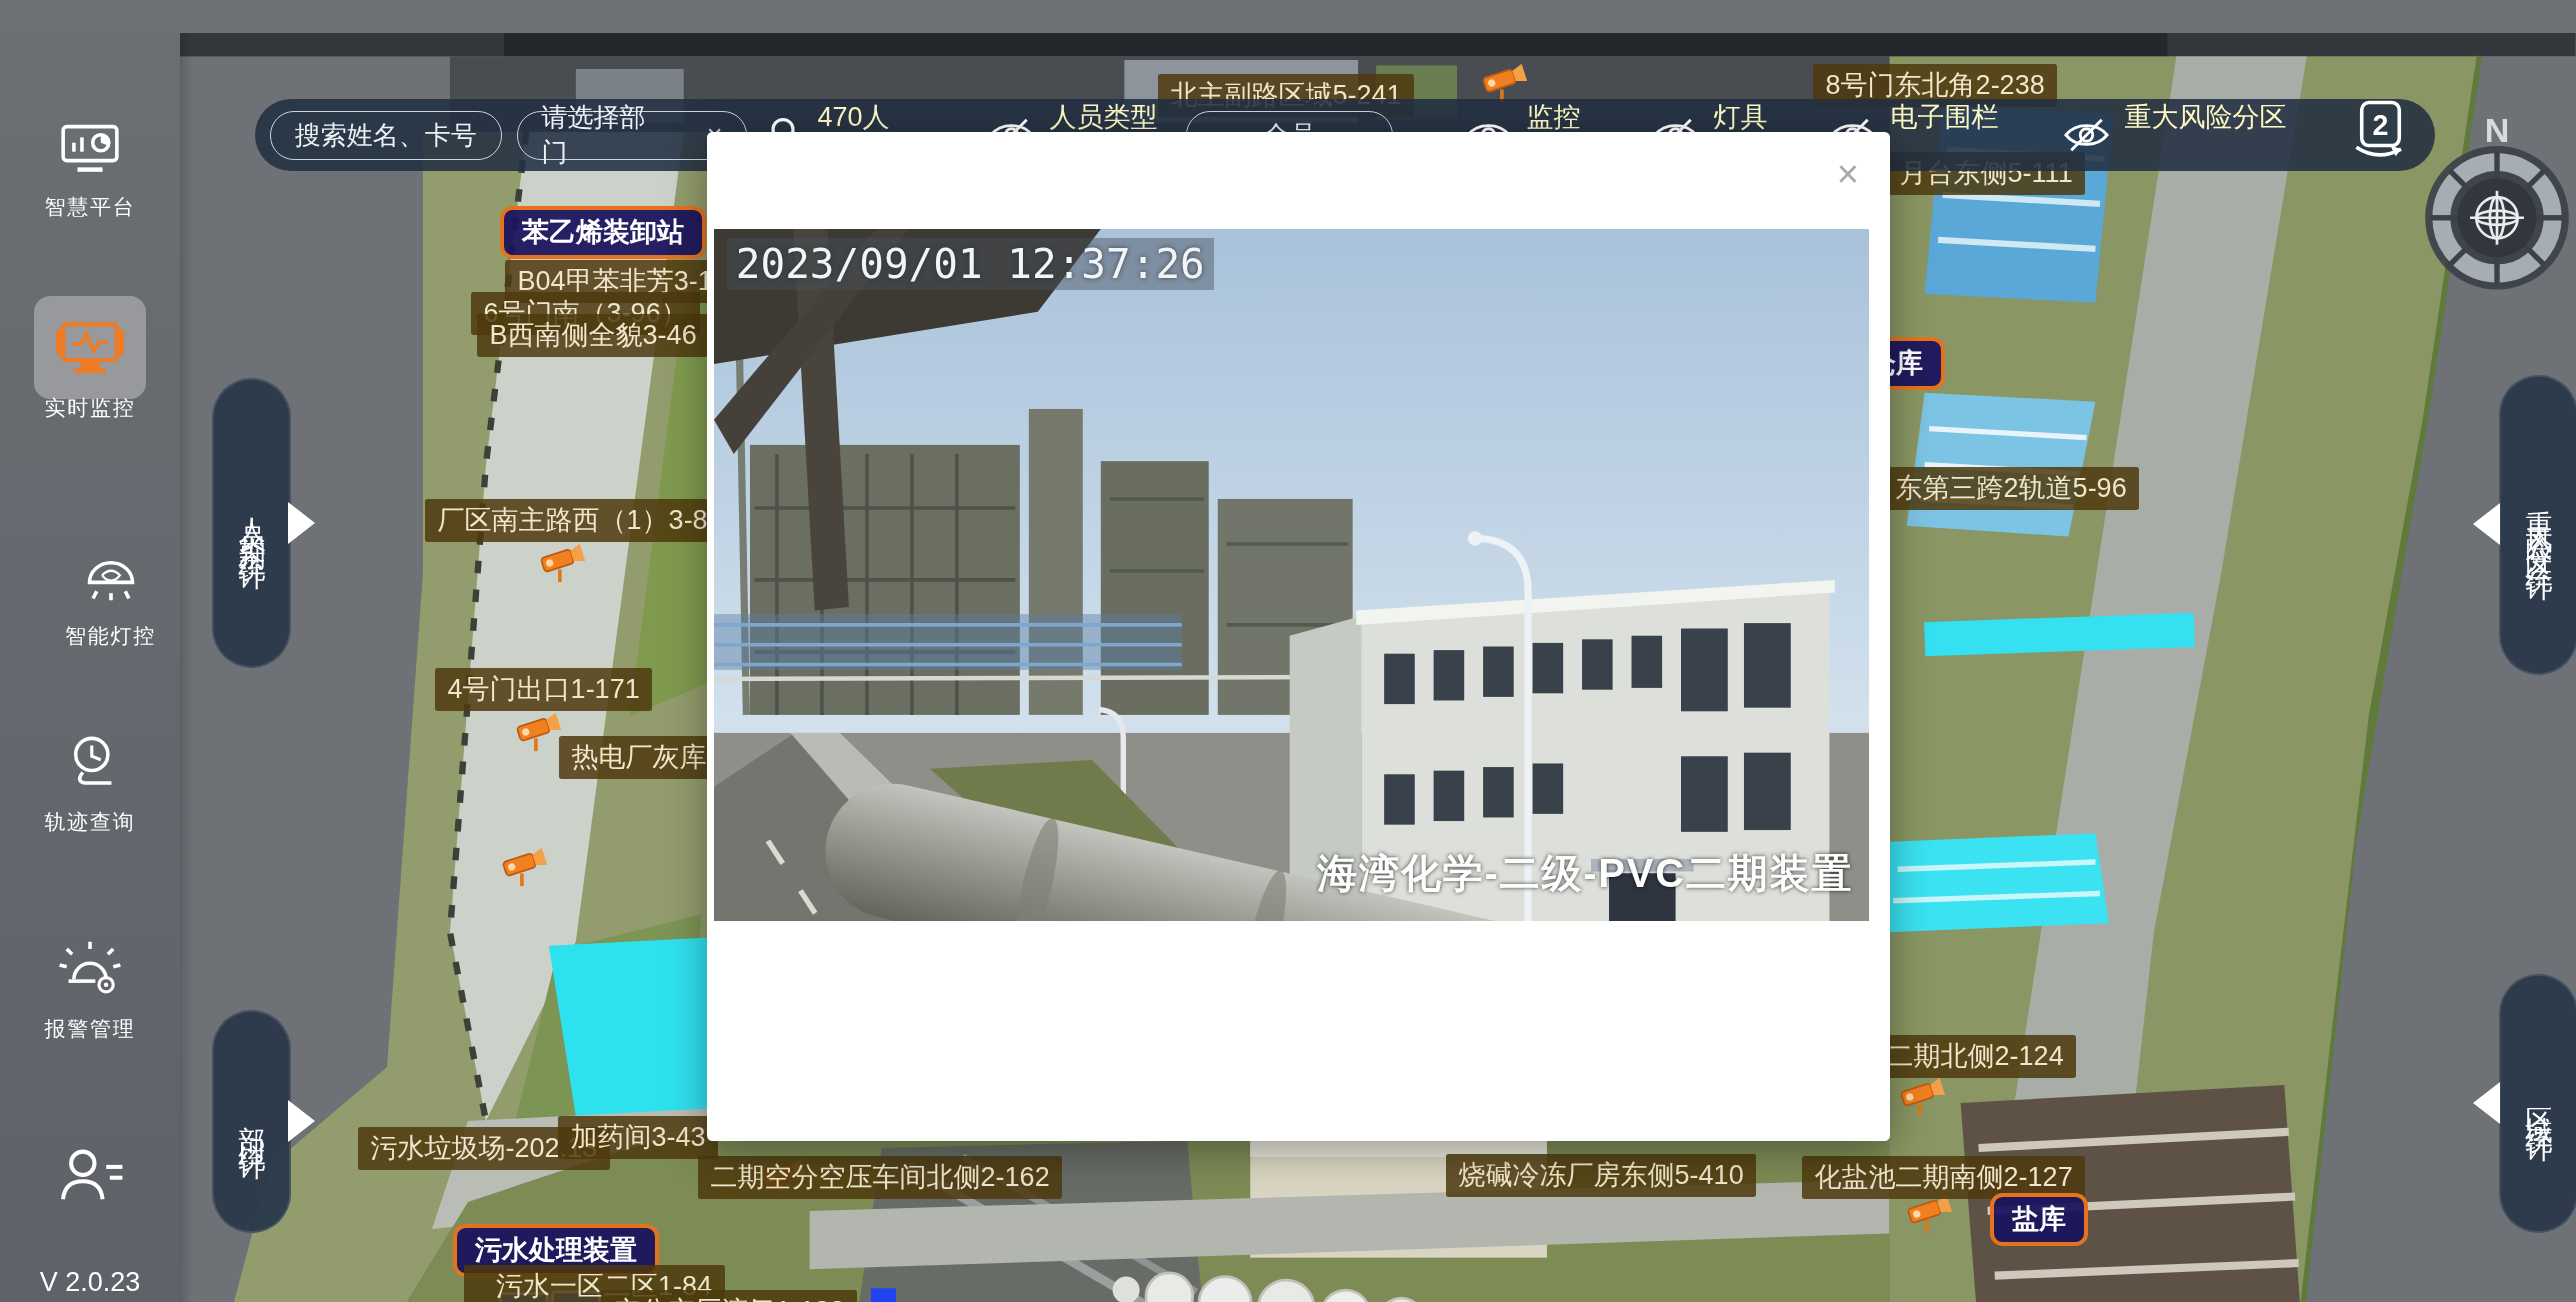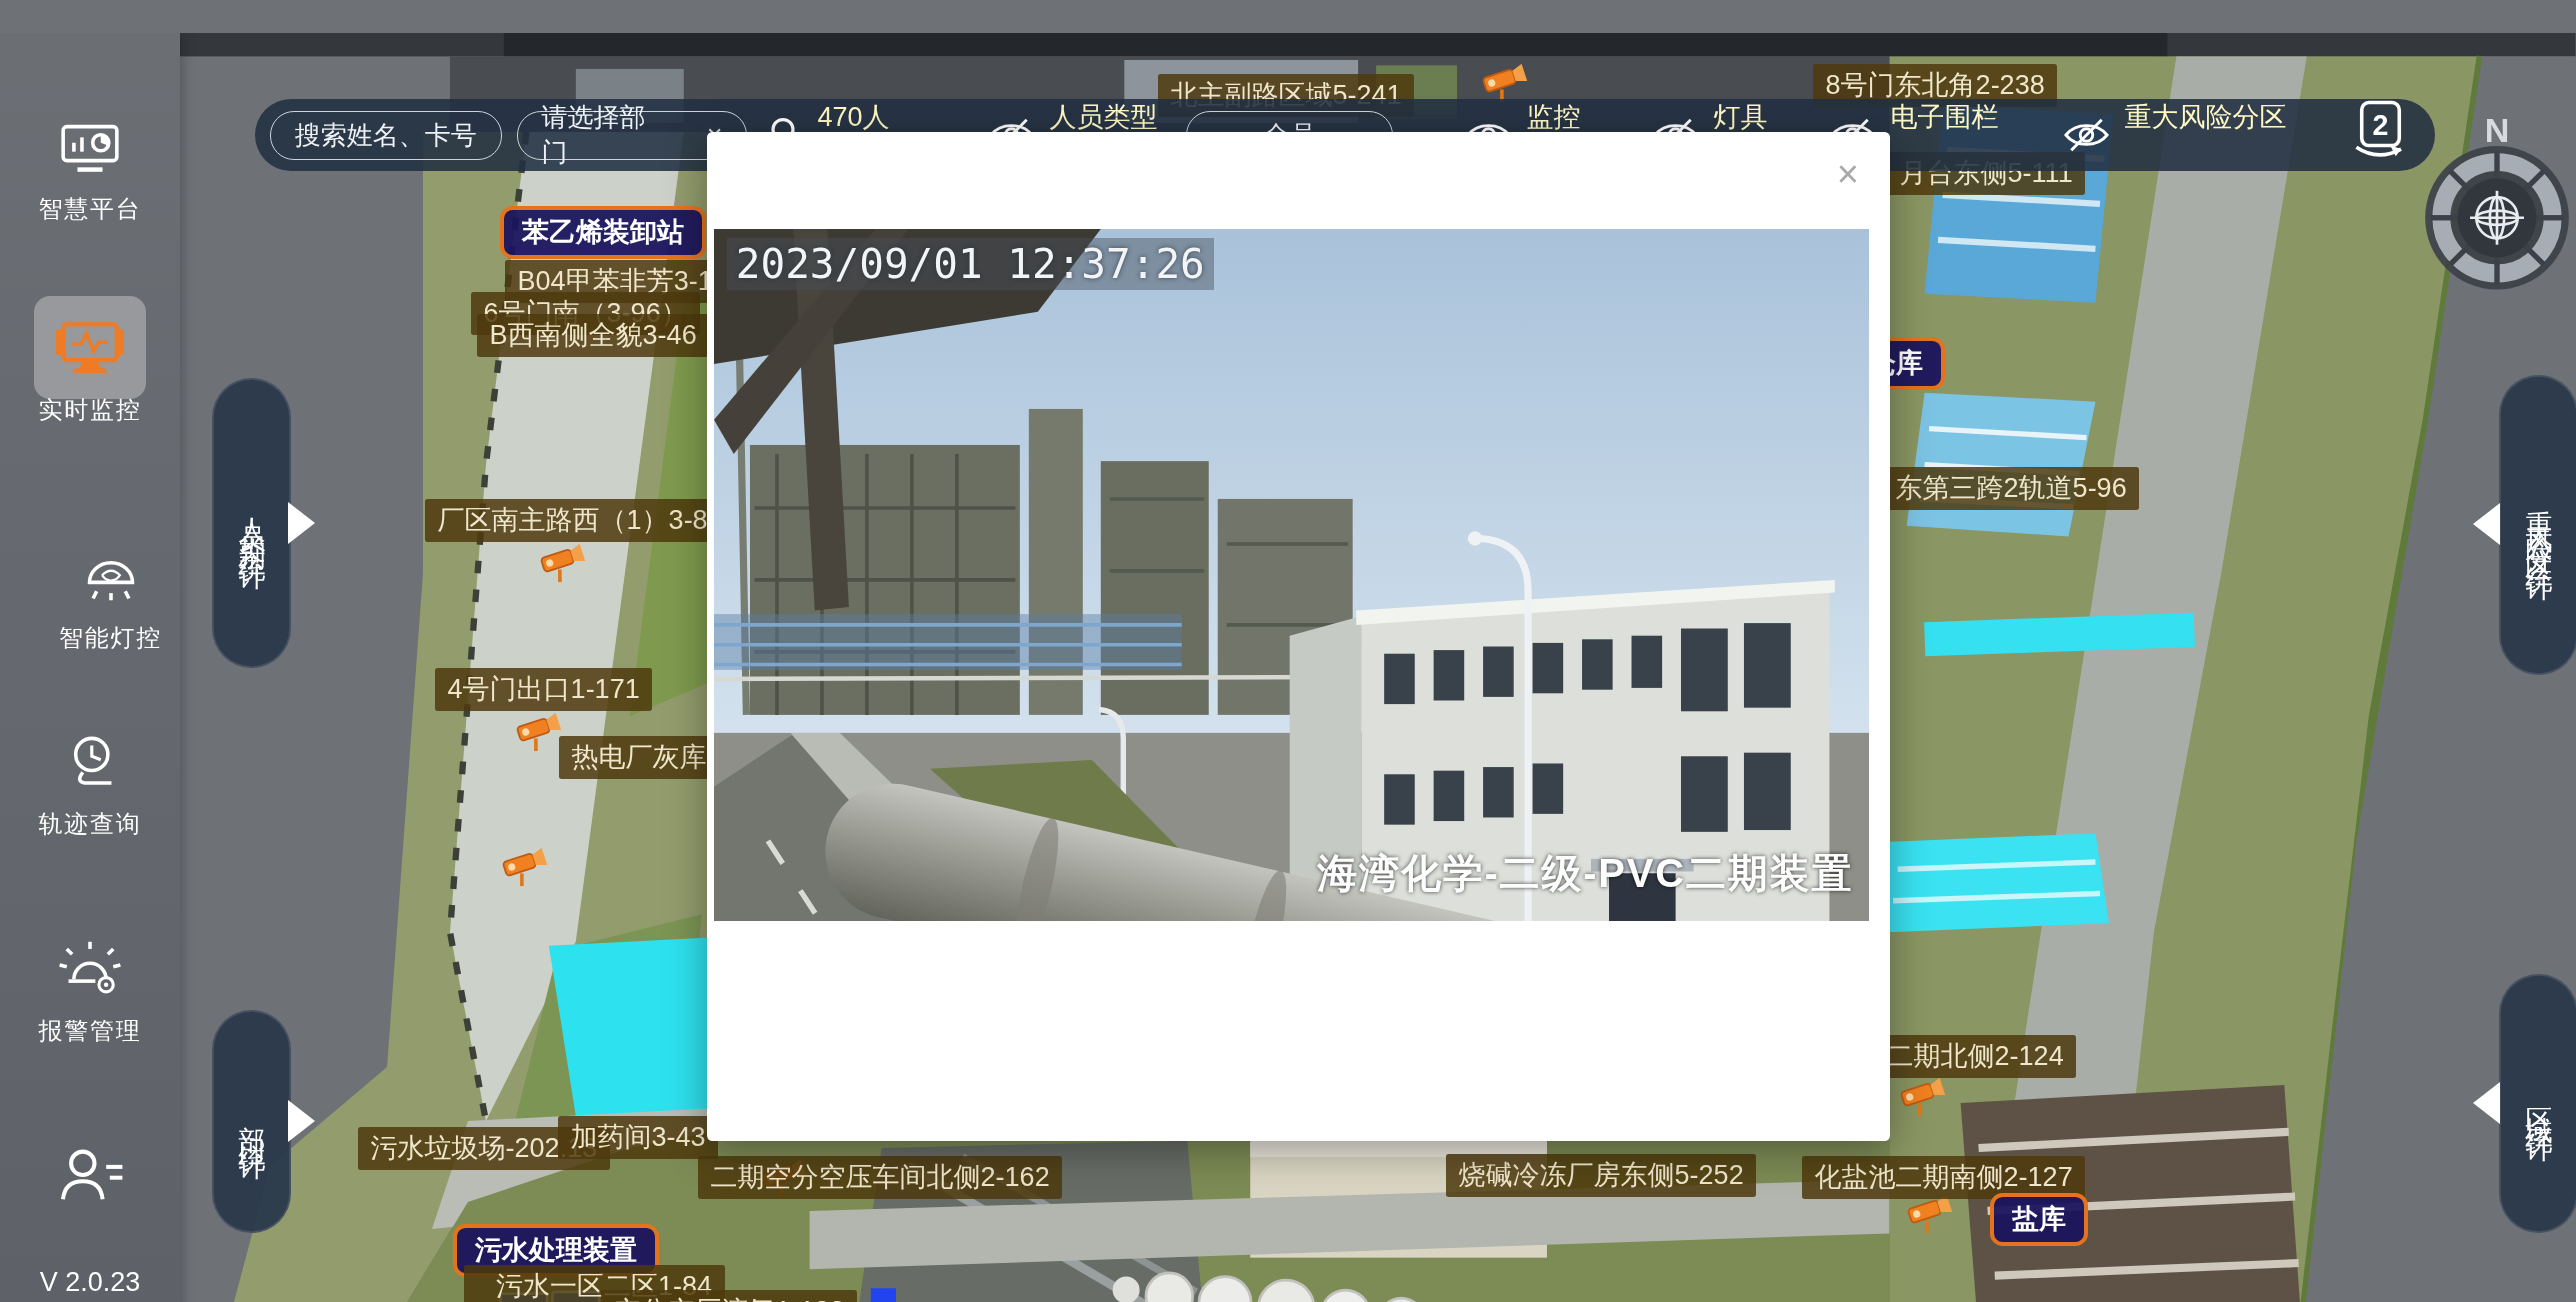--- a/index.html
+++ b/index.html
@@ -12,21 +12,21 @@
     color:#efe6cb;font-size:27px;line-height:1;padding:8px 12.6px;border-radius:2.7px;}
   .map-marker{position:absolute;z-index:6;white-space:nowrap;background:rgba(27,19,92,.94);
     border:4.5px solid #e5731e;border-radius:12.6px;color:#fff;font-size:27px;font-weight:bold;
     padding:9px 18px;line-height:1;}
   .map-camera{position:absolute;z-index:5;}
   
   #sidebar{position:absolute;left:0;top:0;width:180px;height:1302px;z-index:15;
     background:linear-gradient(#6b6e73,#5e6167);box-shadow:1.8px 0 12.6px rgba(0,0,0,.25);}
   .sb-item{position:absolute;left:0;width:180px;text-align:center;color:#fff;}
   .sb-item .sb-ico{display:inline-block;}
-  .sb-item .sb-label{display:block;font-size:24px;letter-spacing:1.8px;margin-top:12.6px;color:#fefefe;}
+  .sb-item .sb-label{display:block;font-size:21px;letter-spacing:1.8px;margin-top:12.6px;color:#fefefe;}
   .sb-active-bg{position:absolute;left:34px;top:263px;width:112px;height:103px;background:#97999d;border-radius:16px;z-index:0;}
   #sb-version{position:absolute;left:0;top:1234px;width:180px;text-align:center;color:#fff;font-size:27px;font-weight:normal;}
   
   #toolbar{position:absolute;left:255px;top:66px;width:2180px;height:72px;z-index:10;
     background:rgba(34,48,66,.88);border-radius:36px;}
   .tb-pill{position:absolute;top:11.7px;height:49px;border:1.8px solid #cdd4db;border-radius:24px;
     color:#eef2f6;font-size:26px;display:flex;align-items:center;padding:0 23.4px;background:transparent;}
   .tb-clear{margin-left:41px;color:#cdd4db;font-size:27px;font-weight:300;}
   .tb-item{position:absolute;top:0;height:72px;display:flex;color:#fef9c3;font-size:27px;}
   .tb-item .tb-ico{margin-right:14.4px;display:flex;align-items:center;}
@@ -135,21 +135,21 @@
       <div class="map-label" style="left: 477px; top: 281px;">B西南侧全貌3-46</div>
       <div class="map-label" style="left: 425px; top: 466px;">厂区南主路西（1）3-85</div>
       <div class="map-label" style="left: 435px; top: 635px;">4号门出口1-171</div>
       <div class="map-label" style="left: 559px; top: 703px;">热电厂灰库</div>
       <div class="map-marker" style="left: 1847px; top: 304px;">仓库</div>
       <div class="map-label" style="left: 1883px; top: 434px;">东第三跨2轨道5-96</div>
       <div class="map-label" style="left: 1874px; top: 1002px;">二期北侧2-124</div>
       <div class="map-label" style="left: 358px; top: 1094px;">污水垃圾场-202.13</div>
       <div class="map-label" style="left: 558px; top: 1083px;">加药间3-43</div>
       <div class="map-label" style="left: 698px; top: 1123px;">二期空分空压车间北侧2-162</div>
-      <div class="map-label" style="left: 1446px; top: 1121px;">烧碱冷冻厂房东侧5-252</div>
+      <div class="map-label" style="left: 1446px; top: 1121px;">烧碱冷冻厂房东侧5-410</div>
       <div class="map-label" style="left: 1802px; top: 1123px;">化盐池二期南侧2-127</div>
       <div class="map-marker" style="left: 1990px; top: 1160px;">盐库</div>
       <div class="map-marker" style="left: 453px; top: 1191px;">污水处理装置</div>
       <div class="map-label" style="left: 464px; top: 1232px; padding-left: 32px;">污水一区二区1-84</div>
       <div class="map-label" style="left: 601px; top: 1257px;">空分空压液氮1-188</div>
       <div class="map-camera" style="left: 540px; top: 511px;"><svg width="47" height="40" viewBox="0 0 52 44">
           <g transform="rotate(-18 26 16)">
             <rect x="2" y="8" width="34" height="16" rx="4" fill="#f08020" stroke="#c05a10" stroke-width="2"></rect>
             <polygon points="36,10 48,6 48,26 36,22" fill="#f4a048"></polygon>
             <circle cx="10" cy="16" r="4" fill="#ffd9a8"></circle>

